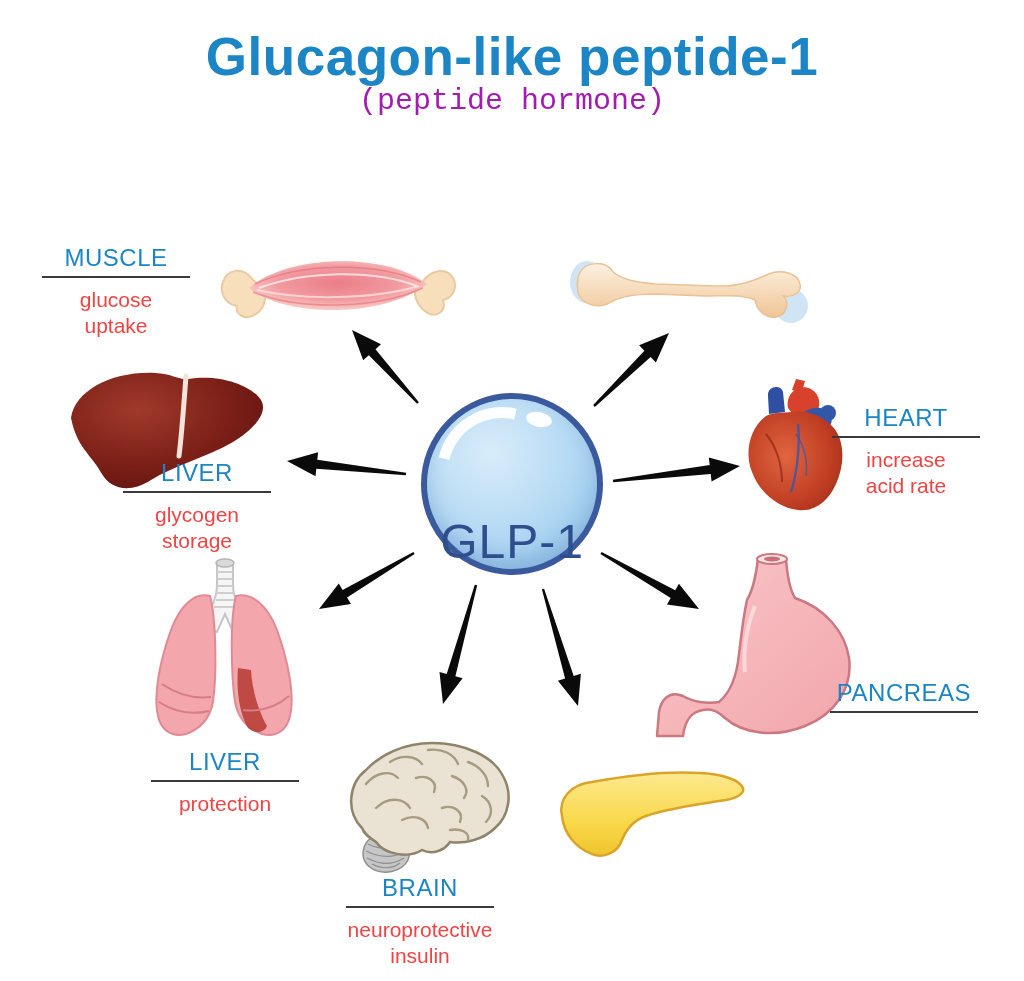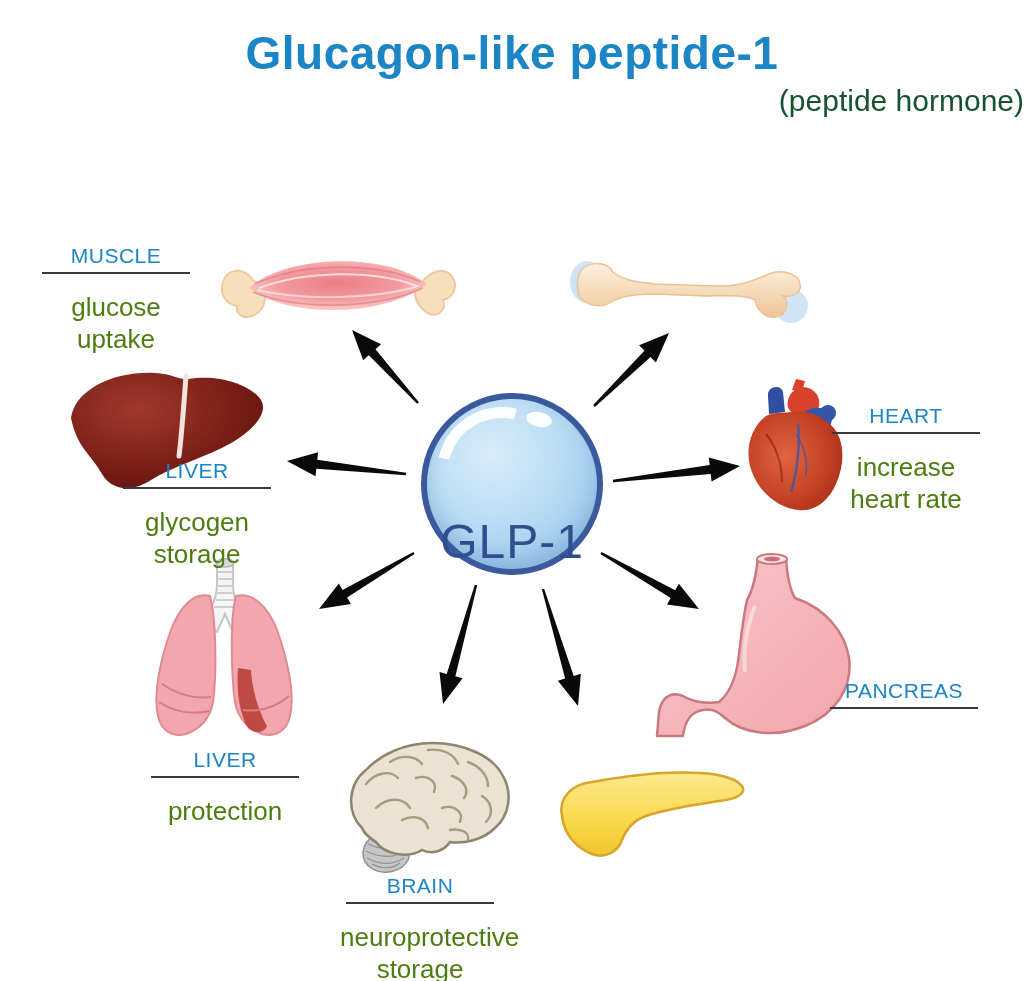--- a/index.html
+++ b/index.html
@@ -2,36 +2,36 @@
 <html><head>
 <meta charset="utf-8">
 <style>
   html,body{margin:0;padding:0;background:#ffffff;}
   .stage{
     position:relative;width:1024px;height:981px;background:#ffffff;overflow:hidden;
     font-family:"Liberation Sans", sans-serif;
   }
   .title{
     position:absolute;left:0;top:26px;width:1024px;text-align:center;
-    font-size:46px;font-weight:bold;color:#1b85c6;letter-spacing:.5px;
+    font-size:53px;font-weight:bold;color:#1b85c6;letter-spacing:.5px;
   }
   .subtitle{
-    position:absolute;left:0;top:84px;width:1024px;text-align:right;
-    font-size:30px;color:#14532d;
+    position:absolute;left:0;top:84px;width:1024px;text-align:center;
+    font-size:30px;color:#a21caf;font-family:Liberation Mono, monospace;
   }
   #arrows{position:absolute;left:0;top:0;z-index:1;pointer-events:none;}
   .organ-art{position:absolute;z-index:2;}
   .organ-label{position:absolute;z-index:3;text-align:center;}
   .organ-name{
-    font-size:21px;color:#1b85c6;letter-spacing:.5px;
+    font-size:24px;color:#1b85c6;letter-spacing:.5px;
     padding-bottom:4px;border-bottom:2px solid #3a3a3a;
     width:148px;margin:0 auto;
   }
   .organ-desc{
-    margin-top:18px;font-size:26px;line-height:1.22;color:#4d7c0f;white-space:pre-line;
+    margin-top:9px;font-size:21px;line-height:1.22;color:#ef4444;white-space:pre-line;
   }
   .bubble{
     position:absolute;left:421px;top:393px;width:170px;height:170px;z-index:2;
     border-radius:50%;border:6px solid #3b5a9e;
     background:radial-gradient(circle at 38% 32%, #d9ecfa 0%, #b9dcf4 45%, #a3cfef 70%, #8ec0e8 100%);
     box-shadow:inset 0 -10px 18px rgba(70,110,175,.25);
     display:flex;align-items:flex-end;justify-content:center;
   }
   .bubble .gloss{
     position:absolute;left:10px;top:8px;width:108px;height:108px;border-radius:50%;
@@ -206,34 +206,34 @@
 
   <div class="organ-label" style="left:122px;top:459px;width:150px">
     <div class="organ-name">LIVER</div>
     <div class="organ-desc">glycogen
 storage</div>
   </div>
 
   <div class="organ-label" style="left:831px;top:404px;width:150px">
     <div class="organ-name">HEART</div>
     <div class="organ-desc">increase
-heart rate</div>
+acid rate</div>
   </div>
 
   <div class="organ-label" style="left:150px;top:748px;width:150px">
     <div class="organ-name">LIVER</div>
     <div class="organ-desc">protection</div>
   </div>
 
   <div class="organ-label" style="left:829px;top:679px;width:150px">
     <div class="organ-name">PANCREAS</div>
   </div>
 
   <div class="organ-label" style="left:340px;top:874px;width:160px">
     <div class="organ-name">BRAIN</div>
     <div class="organ-desc">neuroprotective
-storage</div>
+insulin</div>
   </div>
 
   <div class="organ-label" style="left:566px;top:873px;width:160px">
   </div>
 
 </div>
 
 </body></html>

